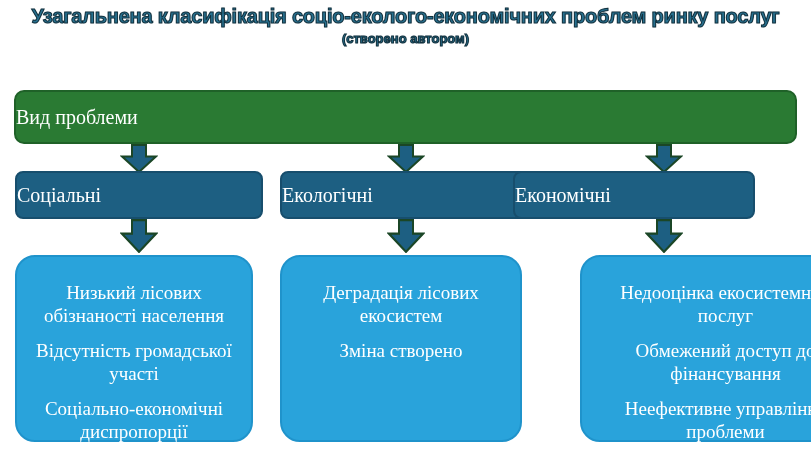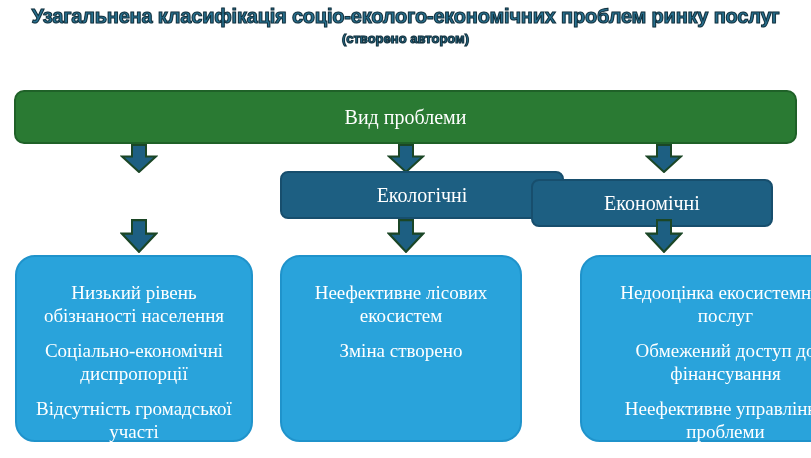--- a/index.html
+++ b/index.html
@@ -32,41 +32,41 @@
     font-weight:bold;
     color:var(--title-fill);
     -webkit-text-stroke:1px var(--title-stroke);
     text-shadow:0 0 1px var(--title-stroke);
   }
   .title-line{font-size:20px;line-height:25px;letter-spacing:-0.2px;white-space:nowrap;}
   .title-sub{font-size:13px;line-height:16px;margin-top:2px;}
   
   .node{
     position:absolute;
-    display:flex;align-items:center;justify-content:center;
+    display:flex;align-items:center;
     text-align:center;
     color:var(--node-text);
   }
   .root-node{
     left:14px;top:90px;width:783px;height:54px;
     background:var(--root-green);
     border:2px solid var(--root-green-border);
     border-radius:10px;
     font-size:20px;
   }
   .cat-node{
     top:171px;height:48px;
     background:var(--category-teal);
     border:2px solid var(--category-teal-border);
     border-radius:8px;
     font-size:20px;
   }
   .cat-1{left:15px;width:248px;}
   .cat-2{left:280px;width:284px;}
-  .cat-3{left:531px;width:242px;margin-top:8px;}
+  .cat-3{left:513px;width:242px;}
   .problem-box{
     position:absolute;top:255px;height:187px;
     background:var(--problem-blue);
     border:2px solid var(--problem-blue-border);
     border-radius:20px;
     color:var(--node-text);
     font-size:19px;line-height:23px;
     text-align:center;
     padding:18px 14px 10px 14px;
     display:flex;flex-direction:column;align-items:center;
@@ -101,44 +101,47 @@
   <svg class="arrow arrow-row1 ar-c1" viewBox="0 0 38 30" preserveAspectRatio="none">
     <polygon points="12,1 26,1 26,13 36,13 19,29 2,13 12,13"></polygon>
   </svg>
   <svg class="arrow arrow-row1 ar-c2" viewBox="0 0 38 30" preserveAspectRatio="none">
     <polygon points="12,1 26,1 26,13 36,13 19,29 2,13 12,13"></polygon>
   </svg>
   <svg class="arrow arrow-row1 ar-c3" viewBox="0 0 38 30" preserveAspectRatio="none">
     <polygon points="12,1 26,1 26,13 36,13 19,29 2,13 12,13"></polygon>
   </svg>
 
+  <div class="node cat-node cat-1">
+    <span>Соціальні</span>
+  </div>
   <div class="node cat-node cat-2">
     <span>Екологічні</span>
   </div>
   <div class="node cat-node cat-3">
     <span>Економічні</span>
   </div>
 
   <svg class="arrow arrow-row2 ar-c1" viewBox="0 0 38 30" preserveAspectRatio="none">
     <polygon points="12,1 26,1 26,13 36,13 19,29 2,13 12,13"></polygon>
   </svg>
   <svg class="arrow arrow-row2 ar-c2" viewBox="0 0 38 30" preserveAspectRatio="none">
     <polygon points="12,1 26,1 26,13 36,13 19,29 2,13 12,13"></polygon>
   </svg>
   <svg class="arrow arrow-row2 ar-c3" viewBox="0 0 38 30" preserveAspectRatio="none">
     <polygon points="12,1 26,1 26,13 36,13 19,29 2,13 12,13"></polygon>
   </svg>
 
   <div class="problem-box box-1">
-    <p>Низький рівень обізнаності населення</p>
+    <p>Низький лісових обізнаності населення</p>
+    <p>Відсутність громадської участі</p>
     <p>Соціально-економічні диспропорції</p>
-    <p>Відсутність громадської участі</p>
   </div>
   <div class="problem-box box-2">
-    <p>Неефективне лісових екосистем</p>
+    <p>Деградація лісових екосистем</p>
     <p>Зміна створено</p>
   </div>
   <div class="problem-box box-3">
     <p>Недооцінка екосистемних послуг</p>
     <p>Обмежений доступ до фінансування</p>
     <p>Неефективне управління проблеми</p>
   </div>
 
 </div>
 

